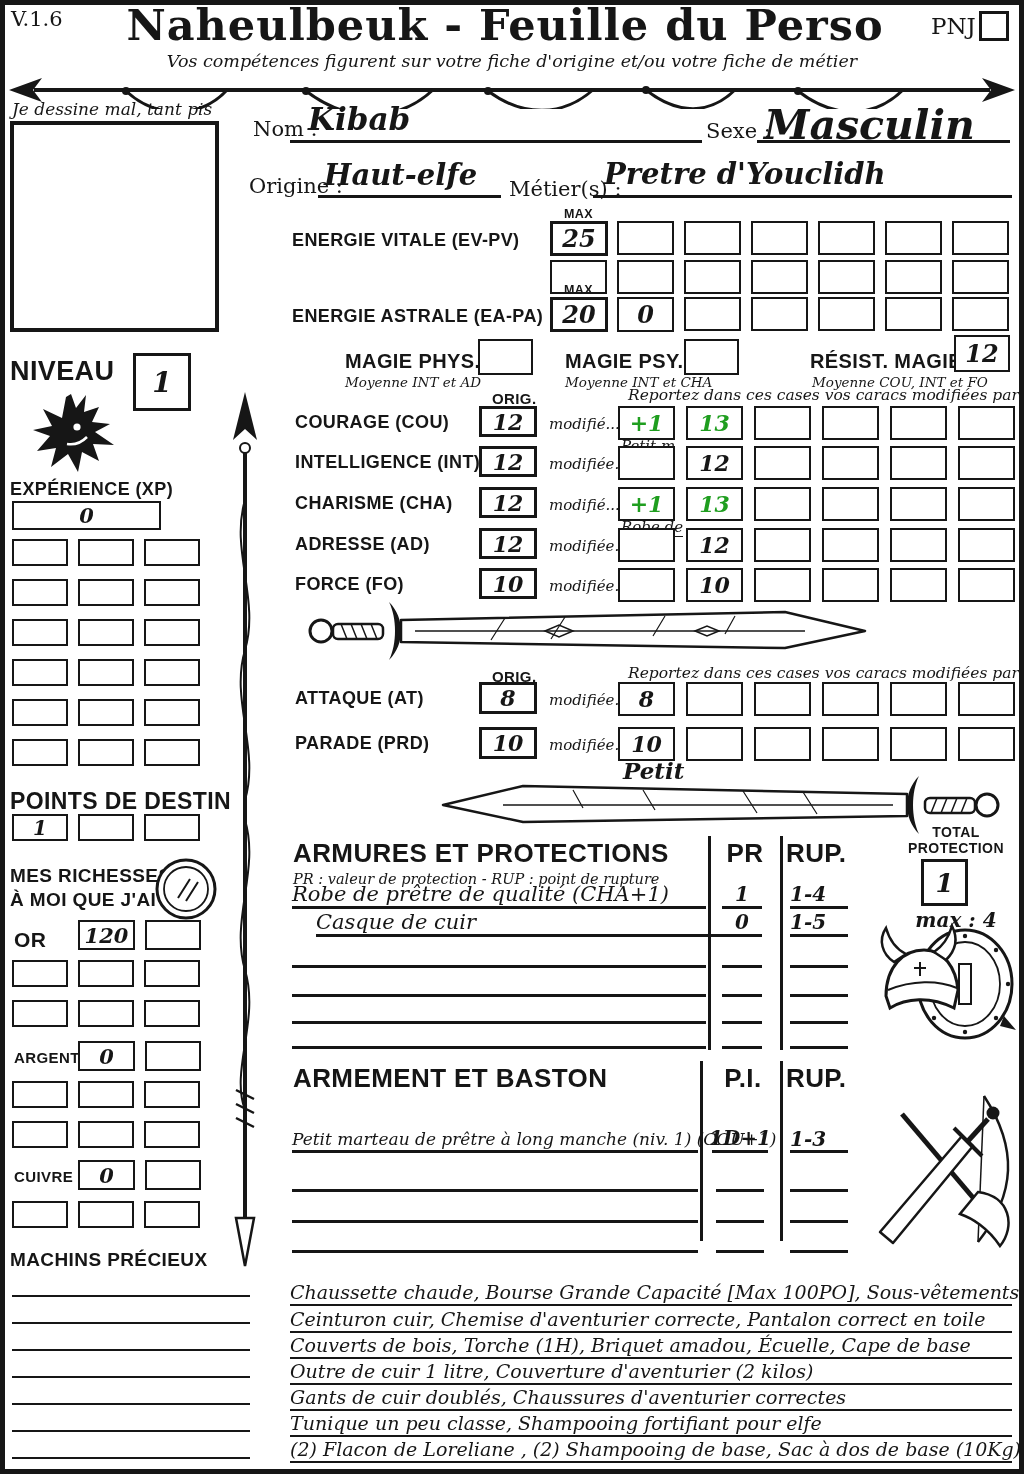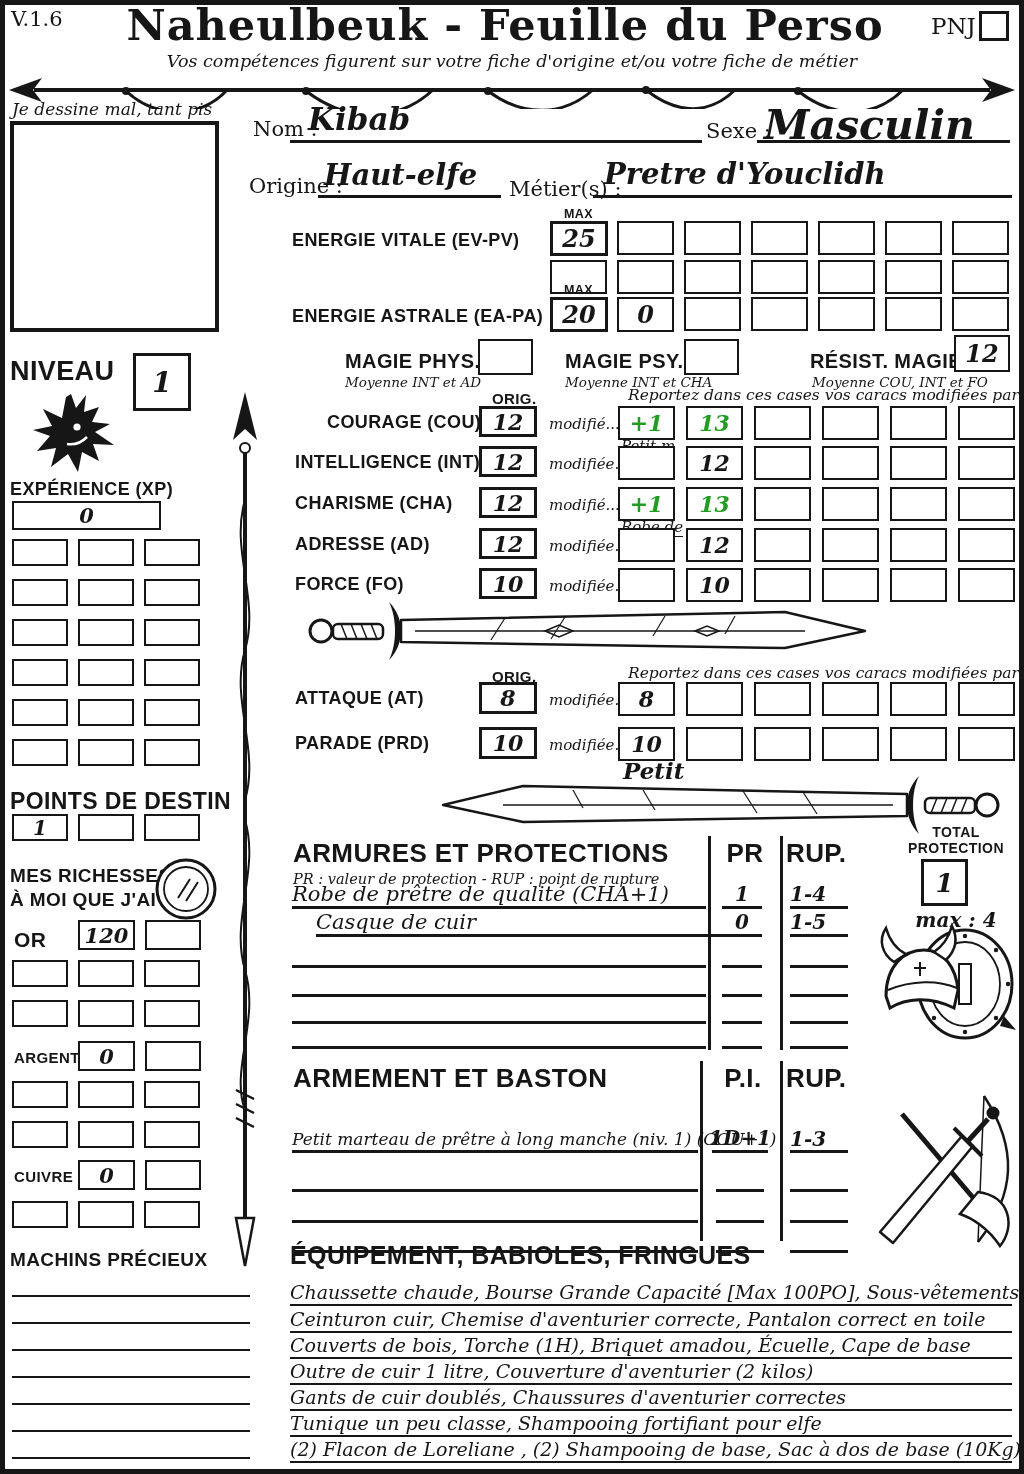--- a/index.html
+++ b/index.html
@@ -256,21 +256,21 @@
   <div class="abs display" style="left:810px;top:350px;font-size:20px;">RÉSIST. MAGIE</div>
   <div class="abs box" style="left:954px;top:335px;width:56px;height:37px;">
       <span class="hand" style="font-size:24px;">12</span>
     </div>
   <div class="abs script" style="left:812px;top:374px;font-size:13.5px;">Moyenne COU, INT et FO</div>
 
   <div class="abs display" style="left:492px;top:390px;font-size:15px;">ORIG.</div>
   <div class="abs script" style="left:628px;top:386px;font-size:15.5px;">Reportez dans ces cases vos caracs modifiées par le matériel</div>
 
   <div class="srow" style="top:406px;">
-    <div class="abs display" style="left:295px;top:6px;font-size:18px;margin-left:32px;">COURAGE (COU)</div>
+    <div class="abs display" style="left:295px;top:6px;font-size:18px;">COURAGE (COU)</div>
     <div class="abs box thick" style="left:479px;top:0;width:58px;height:31px;">
         <span class="hand" style="font-size:22px;">12</span>
       </div>
     <div class="abs script" style="left:549px;top:9px;font-size:15px;">modifié...</div>
     <div class="brow" style="left:618px;top:0;gap:11px;--bh:31px;">
       <span class="box">
           <i class="hand g" style="font-size:22px;font-style:italic;">+1</i>
         </span>
       <span class="box">
           <i class="hand g" style="font-size:22px;">13</i>
@@ -586,21 +586,20 @@
       <line x1="118" y1="4" x2="112" y2="150" stroke="currentColor" stroke-width="1.5"></line>
       <line x1="36" y1="22" x2="126" y2="128" stroke="currentColor" stroke-width="5"></line>
       <path d="M112,100 C144,104 150,134 134,154 C122,136 106,126 94,122 Z" fill="#fff" stroke="currentColor" stroke-width="2.5"></path>
       <polygon points="14,140 96,44 107,54 27,151" fill="#fff" stroke="currentColor" stroke-width="2.5" stroke-linejoin="round"></polygon>
       <line x1="88" y1="36" x2="116" y2="64" stroke="currentColor" stroke-width="4"></line>
       <line x1="102" y1="49" x2="122" y2="27" stroke="currentColor" stroke-width="5"></line>
       <circle cx="127" cy="21" r="6.5" fill="currentColor"></circle>
     </svg>
   </div>
 
-  <div class="abs display" style="left:290px;top:1241px;font-size:25px;">ÉQUIPEMENT, BABIOLES, FRINGUES</div>
   <div class="abs uline2 script" style="left:290px;top:1280px;width:722px;height:26px;font-size:19px;line-height:25px;">Chaussette chaude, Bourse Grande Capacité [Max 100PO], Sous-vêtements</div>
   <div class="abs uline2 script" style="left:290px;top:1307px;width:722px;height:26px;font-size:19px;line-height:25px;">Ceinturon cuir, Chemise d'aventurier correcte, Pantalon correct en toile</div>
   <div class="abs uline2 script" style="left:290px;top:1333px;width:722px;height:26px;font-size:19px;line-height:25px;">Couverts de bois, Torche (1H), Briquet amadou, Écuelle, Cape de base</div>
   <div class="abs uline2 script" style="left:290px;top:1359px;width:722px;height:26px;font-size:19px;line-height:25px;">Outre de cuir 1 litre, Couverture d'aventurier (2 kilos)</div>
   <div class="abs uline2 script" style="left:290px;top:1385px;width:722px;height:26px;font-size:19px;line-height:25px;">Gants de cuir doublés, Chaussures d'aventurier correctes</div>
   <div class="abs uline2 script" style="left:290px;top:1411px;width:722px;height:26px;font-size:19px;line-height:25px;">Tunique un peu classe, Shampooing fortifiant pour elfe</div>
   <div class="abs uline2 script" style="left:290px;top:1437px;width:722px;height:26px;font-size:19px;line-height:25px;">(2) Flacon de Loreliane , (2) Shampooing de base, Sac à dos de base (10Kg)</div>
 </div>
 
 </body></html>

